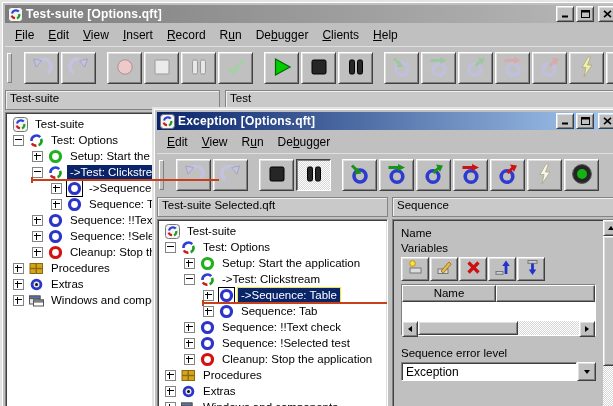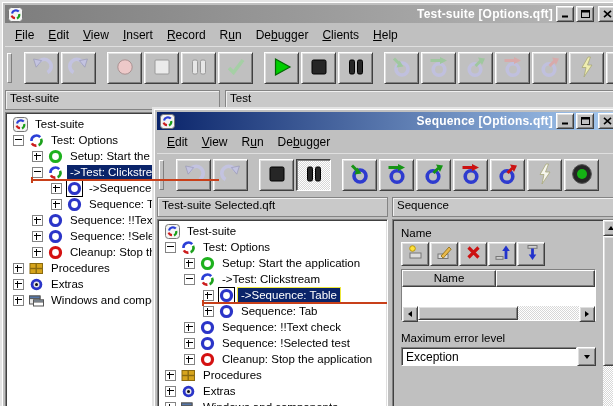--- a/index.html
+++ b/index.html
@@ -9,21 +9,21 @@
   .win{position:absolute;background:#c0c0c0;border:2px solid;
        border-color:#e4e4e4 #3a3a3a #3a3a3a #e4e4e4;
        box-shadow:inset 1px 1px 0 #fff, inset -1px -1px 0 #808080;
        display:flex;flex-direction:column;padding:3px;}
   
   .titlebar{height:18px;flex:none;display:flex;align-items:center;gap:3px;padding:0 2px;
             color:#fff;font-weight:bold;font-size:12px;}
   .titlebar.inactive{background:linear-gradient(90deg,#7d7d7d,#b8b8b8);}
   .titlebar.active{background:linear-gradient(90deg,#0a246a,#a6caf0);}
   .title-ic{width:16px;height:16px;flex:none;display:flex;align-items:center;justify-content:center;}
-  .title-text{flex:1;white-space:nowrap;overflow:hidden;letter-spacing:.2px;text-align:right;}
+  .title-text{flex:1;white-space:nowrap;overflow:hidden;letter-spacing:.2px;}
   .winbtns{display:flex;gap:2px;flex:none;}
   .winbtn{width:16px;height:14px;background:#c0c0c0;border:1px solid;border-color:#fff #404040 #404040 #fff;
           box-shadow:inset 1px 1px 0 #dfdfdf, inset -1px -1px 0 #808080;
           display:flex;align-items:center;justify-content:center;}
   .winbtn.close{margin-left:2px;}
   
   .menubar{flex:none;display:flex;align-items:center;height:21px;padding:1px 3px;}
   .menu-item{padding:2px 7px;white-space:nowrap;}
   
   .toolbar{flex:none;display:flex;align-items:center;height:38px;padding:2px 1px;gap:11px;
@@ -395,21 +395,21 @@
   <section class="win" id="dbg-win" style="left:152px;top:107px;width:461px;height:306px;">
     <div class="titlebar active">
       <span class="title-ic" id="dbg-app-ic">
           <svg width="15" height="15" viewBox="0 0 15 15" xmlns="http://www.w3.org/2000/svg">
             <rect x="0.5" y="0.5" width="14" height="14" rx="3" fill="#f4f4f4" stroke="#777"></rect>
             <path d="M4 6.5A4 4 0 0 1 10.8 4.6" stroke="#2b3fd6" stroke-width="2.2" fill="none"></path>
             <path d="M11.2 7A4 4 0 0 1 9 11.4" stroke="#1ca01c" stroke-width="2.2" fill="none"></path>
             <path d="M7 11.2A4 4 0 0 1 3.6 8.6" stroke="#cc1d1d" stroke-width="2.2" fill="none"></path>
           </svg>
         </span>
-      <span class="title-text">Sequence [Options.qft]</span>
+      <span class="title-text">Exception [Options.qft]</span>
       <span class="winbtns" id="dbg-winbtns">
           <span class="winbtn">
             <span><svg width="9" height="8" viewBox="0 0 9 8" xmlns="http://www.w3.org/2000/svg">
                 <rect x="1" y="5.5" width="6" height="2" fill="#000"></rect>
               </svg></span>
           </span>
           <span class="winbtn">
             <span><svg width="9" height="8" viewBox="0 0 9 8" xmlns="http://www.w3.org/2000/svg">
                 <rect x="0.5" y="0.5" width="8" height="7" fill="none" stroke="#000"></rect>
                 <line x1="0.5" y1="1.5" x2="8.5" y2="1.5" stroke="#000" stroke-width="2"></line>
@@ -635,20 +635,21 @@
               <span class="t-label">Windows and components</span>
             </div>
           </div>
       </div>
       <div class="splitter"></div>
       <div class="col" style="flex:1;">
         <div class="pane-header">Sequence</div>
         <div class="props-wrap sunken2">
           <div class="props-content">
             <div class="lbl">Name</div>
+            <div class="lbl">Variables</div>
             <div class="var-btns" id="var-btns">
                 <span class="var-btn">
                   <span><svg width="17" height="17" viewBox="0 0 17 17" xmlns="http://www.w3.org/2000/svg">
                       <rect x="3" y="9" width="11" height="5" fill="#dcdcdc" stroke="#777"></rect>
                       <circle cx="5.5" cy="4.5" r="2.8" fill="#ffe13a" stroke="#b8960a"></circle>
                     </svg></span>
                 </span>
                 <span class="var-btn">
                   <span><svg width="17" height="17" viewBox="0 0 17 17" xmlns="http://www.w3.org/2000/svg">
                       <rect x="2" y="10" width="10" height="4.5" fill="#dcdcdc" stroke="#777"></rect>
@@ -685,21 +686,21 @@
                 <span class="sb-btn">
                     <span class="tri tri-left"></span>
                   </span>
                 <span class="sb-thumb" style="width:98px;"></span>
                 <span class="sb-track dither"></span>
                 <span class="sb-btn">
                     <span class="tri tri-right"></span>
                   </span>
               </div>
             </div>
-            <div class="lbl">Maximum error level</div>
+            <div class="lbl">Sequence error level</div>
             <div class="combo">
               <div class="combo-field">Exception</div>
               <div class="combo-btn">
                   <span class="tri tri-down"></span>
                 </div>
             </div>
           </div>
           <div class="sb-v">
             <span class="sb-btn">
                 <span class="tri tri-up"></span>

